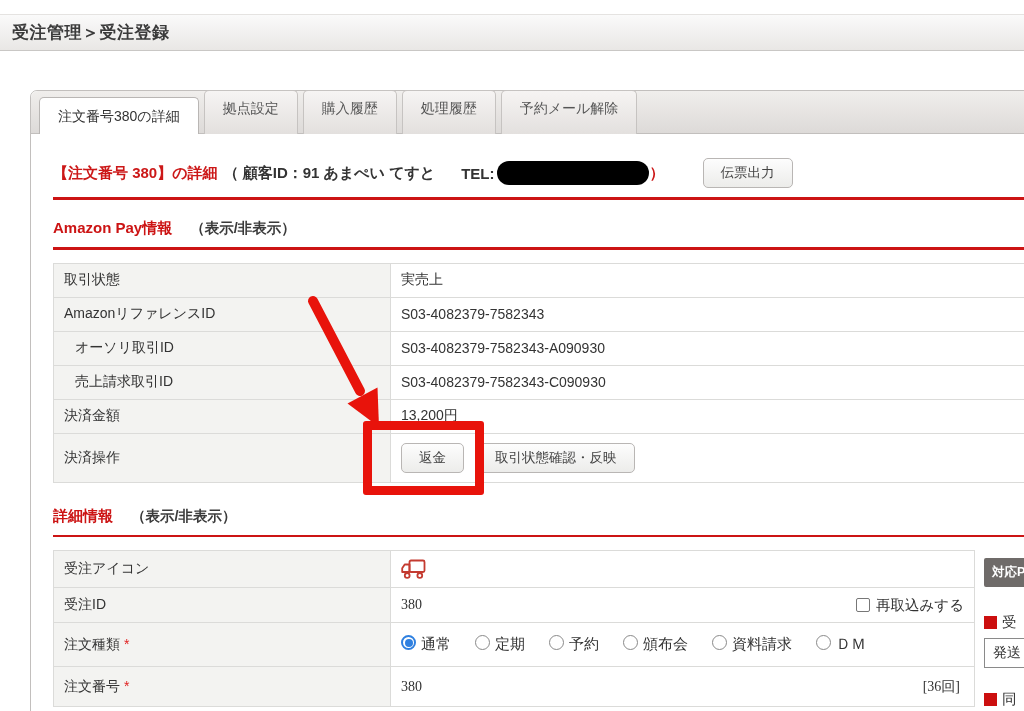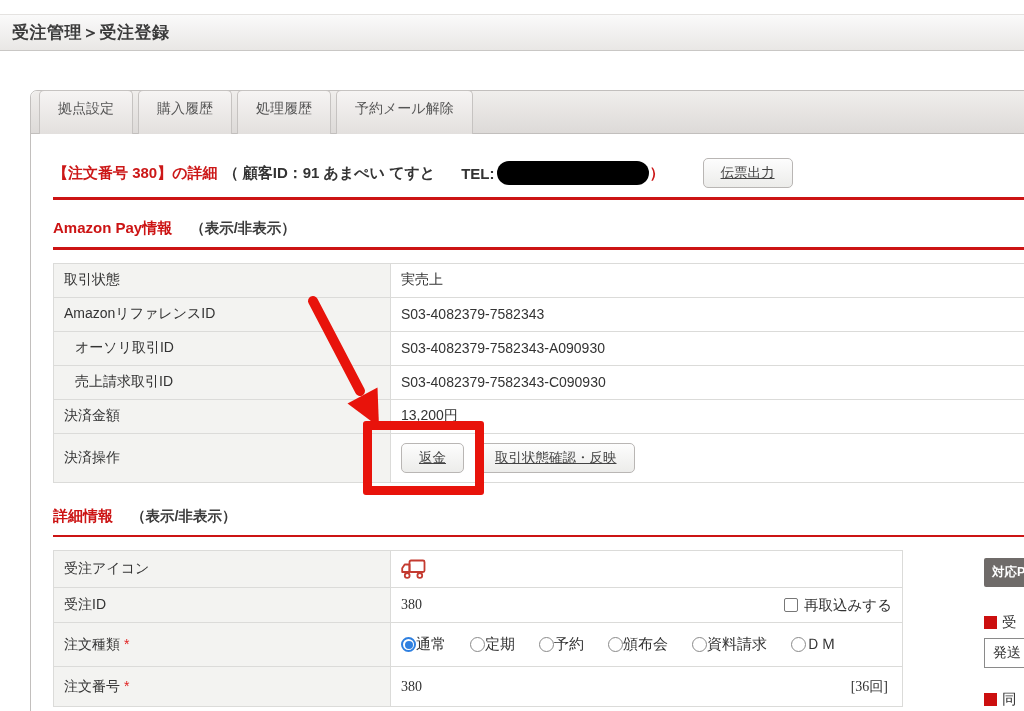--- a/index.html
+++ b/index.html
@@ -46,56 +46,56 @@
   .order-heading .cust { color:#333; margin-left:6px; }
   .order-heading .tel { color:#333; margin-left:26px; }
   .redact-pill {
     display:inline-block; width:152px; height:24px; background:#000;
     border-radius:13px; margin:0 1px 0 2px; vertical-align:middle;
   }
   .order-heading .close-paren { color:#cc1818; }
   .btn {
     display:inline-block; font-size:13.5px; color:#444; text-align:left;
     background:linear-gradient(#fdfdfd,#ececea);
-    border:1px solid #b9b6b4; border-radius:5px; padding:5px 17px; cursor:pointer;text-decoration:underline;
+    border:1px solid #b9b6b4; border-radius:5px; padding:5px 17px; cursor:pointer;
   }
   .slip-btn { margin-left:38px; }
 
   .red-hr { border:none; height:3px; background:#cc1414; margin-top:9px; width:1056px; }
   .red-hr.thin { height:2.5px; }
 
   
   .section-head { display:flex; align-items:center; margin-top:19px; font-weight:bold; }
   .section-head .sec-title { color:#cc1414; font-size:15px; }
   .section-head .sec-toggle { color:#3a3a3a; font-size:14.5px; margin-left:18px; cursor:pointer; }
 
   
   table { border-collapse:collapse; margin-top:13px; table-layout:fixed; }
   td {
     border:1px solid #dbdbd9; font-size:14px; color:#333;
     padding:0 10px; height:34px; vertical-align:middle; background:#fff;
   }
   td.lbl { background:#f3f3f1; width:337px; }
   td.lbl.indent { padding-left:21px; }
   .t1 { width:1055px; }
-  .t2 { width:850px; }
+  .t2 { width:922px; }
   .t1 td.val, .t2 td.val { width:auto; }
   .op-row td { height:49px; }
   .op-btns { display:flex; align-items:center; gap:13px; }
   .req { color:#e02020; margin-left:4px; }
   .val-flex { display:flex; align-items:center; justify-content:space-between;font-family:Liberation Serif, serif; }
 
   
   .checkbox {
     display:inline-block; width:14px; height:14px; border:1.5px solid #777;
     border-radius:2px; background:#fff; vertical-align:-2px; margin-right:6px; cursor:pointer;
   }
   .chk-wrap { font-size:14.5px; display:flex; align-items:center; }
   .radio-group { display:flex; align-items:center; gap:24px; font-size:15px; }
-  .radio-item { display:flex; align-items:center; cursor:pointer; }
+  .radio-item { display:flex; gap:5px; cursor:pointer; }
   .radio {
     width:15px; height:15px; border-radius:50%; border:1.5px solid #8a8a8a; background:#fff;
     display:inline-flex; align-items:center; justify-content:center;
   }
   .radio.sel { border:2px solid #2f80e0; }
   .radio.sel .dot { width:8px; height:8px; border-radius:50%; background:#2f80e0; }
   .count-badge { color:#333; padding-right:4px; }
 
   
   .truck-icon svg { display:block; }
@@ -122,20 +122,21 @@
 </style>
 </head>
 <body>
 
 <div class="topbar">
   <span>受注管理＞受注登録</span>
 </div>
 
 <div class="container">
   <div class="tabstrip">
+    <div class="tab active">注文番号380の詳細</div>
     <div class="tab">拠点設定</div>
     <div class="tab">購入履歴</div>
     <div class="tab">処理履歴</div>
     <div class="tab">予約メール解除</div>
   </div>
 
   <div class="content">
 
     <div class="order-heading">
       <span class="red-title">【注文番号 380】の詳細</span>

